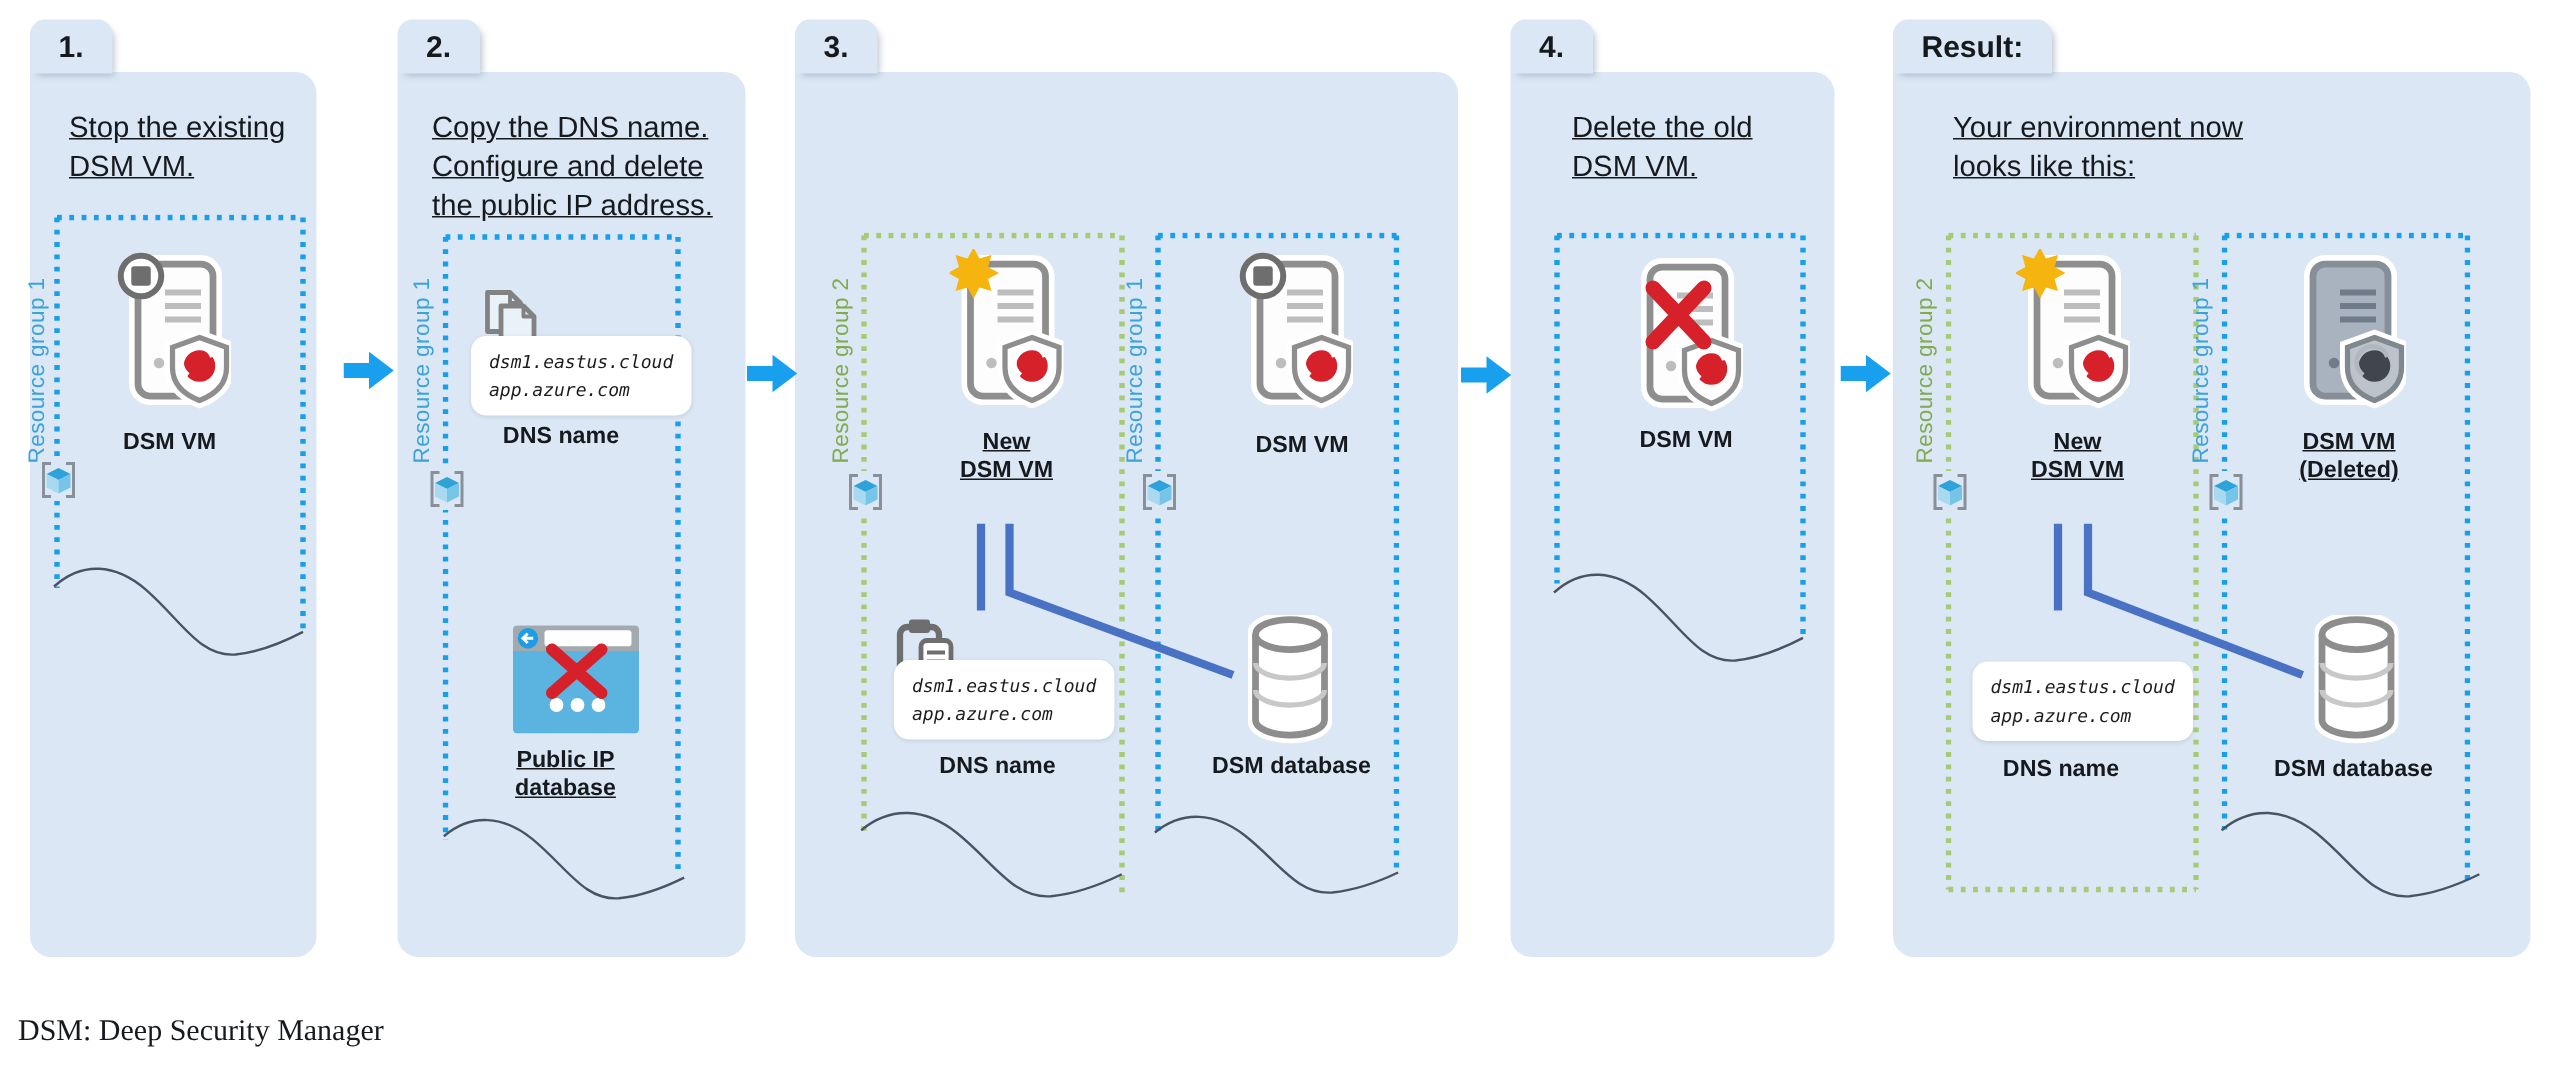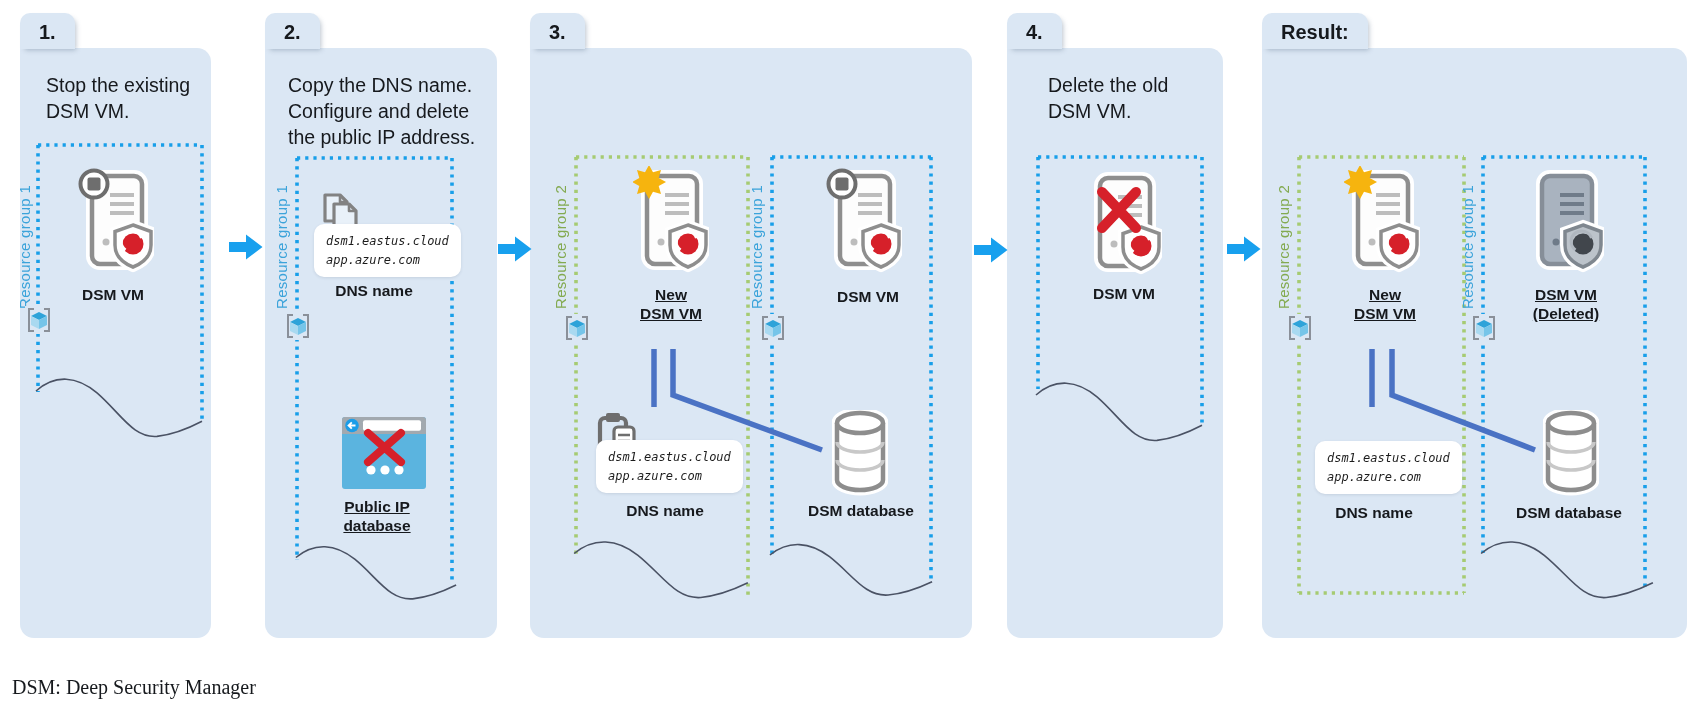--- a/index.html
+++ b/index.html
@@ -1,21 +1,21 @@
 <!DOCTYPE html>
 <html style="--panel-bg: #dbe7f4; --blue-border: #189fe9; --green-border: #a6cb72; --blue-label: #3ba3da; --green-label: #83aa50; --arrow: #18a0ee; --connector: #4a72c4; --star: #f6b40e; --red: #d6202a; --ink: #16191d;"><head>
 <meta charset="utf-8">
 <style>
   html,body{margin:0;padding:0;background:#fff;font-family:"Liberation Sans",sans-serif;}
   #canvas{position:relative;width:1699px;height:711px;background:#fff;overflow:hidden;}
   .panel{position:absolute;top:48px;height:590px;background:var(--panel-bg,#dbe7f4);border-radius:0 14px 14px 14px;}
   .tab{position:absolute;top:13px;height:36px;background:var(--panel-bg,#dbe7f4);border-radius:10px 10px 0 0;
        font-weight:bold;font-size:20px;line-height:38px;padding:0 19px;color:var(--ink,#16191d);
        box-shadow:3px 3px 5px -2px rgba(100,120,145,.45);}
-  .heading{position:absolute;font-size:19.5px;line-height:26px;color:var(--ink,#16191d);}
+  .heading{position:absolute;font-size:19.5px;line-height:26px;color:var(--ink,#16191d);text-decoration:underline;}
   .rg-svg{position:absolute;}
   .rg-svg line{fill:none;stroke-width:3.6;stroke-dasharray:3.2 5;}
   .rg-svg.blue line{stroke:var(--blue-border,#189fe9);}
   .rg-svg.green line{stroke:var(--green-border,#a6cb72);}
   .rg-label{position:absolute;width:22px;height:190px;writing-mode:vertical-rl;transform:rotate(180deg);
             font-size:15px;letter-spacing:.3px;white-space:nowrap;text-align:center;}
   .rg-label.blue{color:var(--blue-label,#3ba3da);}
   .rg-label.green{color:var(--green-label,#83aa50);}
   .cube{position:absolute;width:26px;height:26px;background:var(--panel-bg,#dbe7f4);padding:1px;}
   .icon{position:absolute;}
@@ -150,20 +150,21 @@
 
   <div class="tab" style="left:20px">1.</div>
   <div class="tab" style="left:265px">2.</div>
   <div class="tab" style="left:530px">3.</div>
   <div class="tab" style="left:1007px">4.</div>
   <div class="tab" style="left:1262px">Result:</div>
 
   <div class="heading" style="left:46px;top:72px;width:158px">Stop the existing DSM VM.</div>
   <div class="heading" style="left:288px;top:72px;width:192px">Copy the DNS name. Configure and delete the public IP address.</div>
   <div class="heading" style="left:1048px;top:72px;width:135px">Delete the old DSM VM.</div>
+  <div class="heading" style="left:1302px;top:72px;width:222px">Your environment now looks like this:</div>
 
   <svg class="rg-svg blue" style="left:36px;top:143px" width="168" height="282" viewBox="0 0 168 282">
     <line x1="2" y1="2" x2="166" y2="2"></line>
       <line x1="2" y1="2" x2="2" y2="249"></line>
       <line x1="166" y1="2" x2="166" y2="277"></line>
   </svg>
   <svg class="rg-svg blue" style="left:295px;top:156px" width="159" height="432" viewBox="0 0 159 432">
     <line x1="2" y1="2" x2="157" y2="2"></line>
       <line x1="2" y1="2" x2="2" y2="404"></line>
       <line x1="157" y1="2" x2="157" y2="428"></line>

